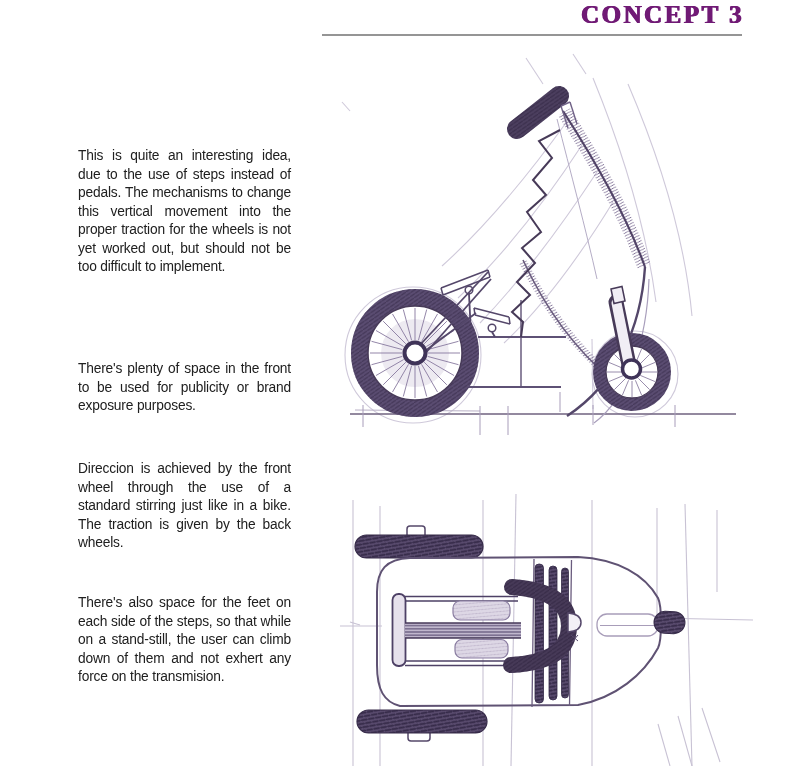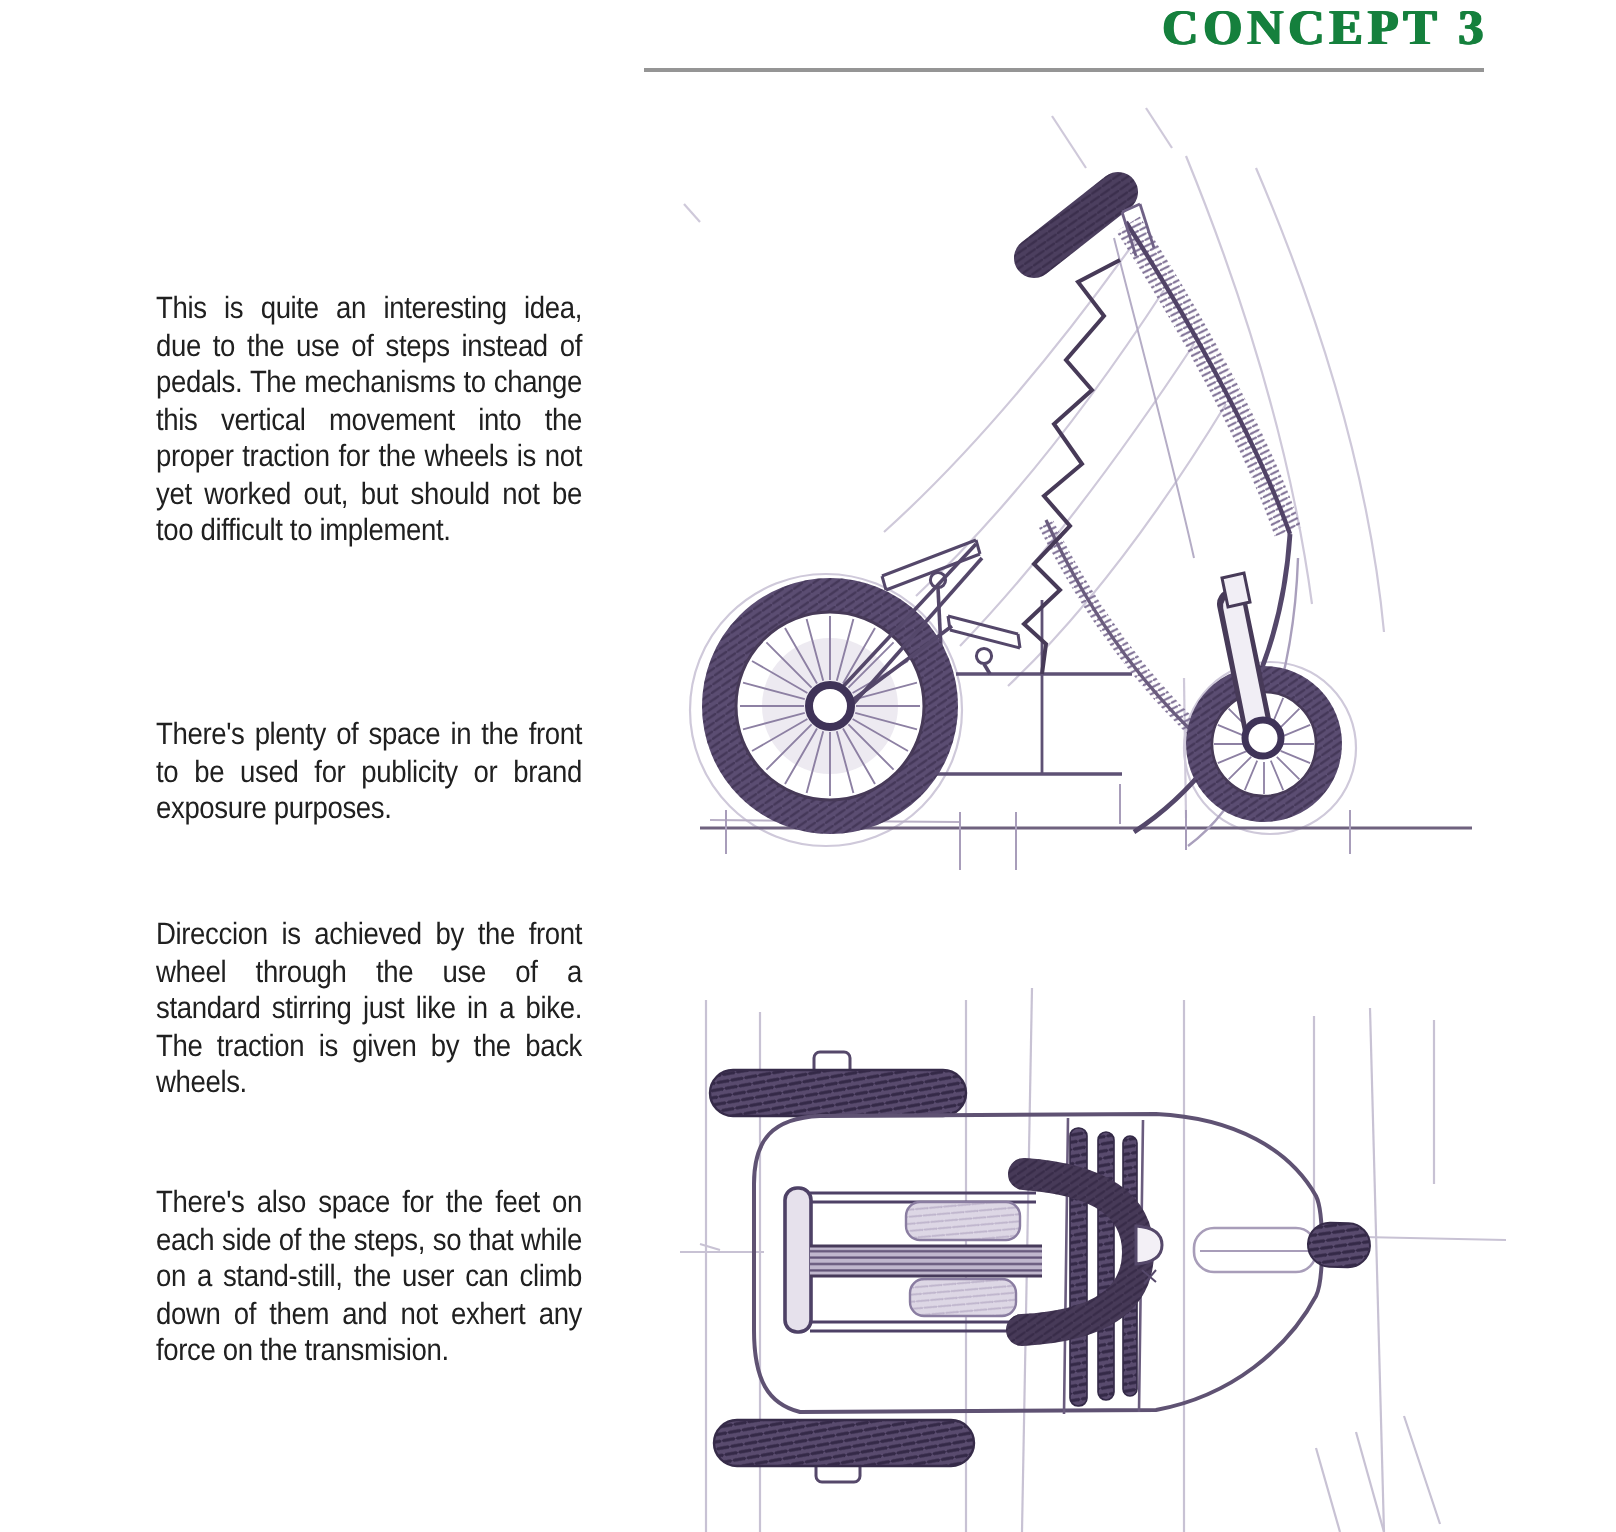--- a/index.html
+++ b/index.html
@@ -1,20 +1,20 @@
 <!DOCTYPE html>
 <html><head>
 <meta charset="utf-8">
 <style>
   html,body{margin:0;padding:0;background:#ffffff;}
   .page{position:relative;width:808px;height:766px;background:#ffffff;overflow:hidden;
         font-family:"Liberation Sans",sans-serif;}
   .title{position:absolute;top:1px;right:64px;
          font-family:"Liberation Serif","DejaVu Serif",serif;font-weight:700;
-         font-size:25px;letter-spacing:2.5px;color:#15803d;
+         font-size:25px;letter-spacing:2.5px;color:#701a75;
          text-shadow:0.7px 0 currentColor,-0.4px 0 currentColor;}
   .rule{position:absolute;left:322px;top:34px;width:420px;height:2px;background:#959595;}
   .para{position:absolute;left:78px;width:238px;
         font-size:15.4px;line-height:18.5px;color:#202020;
         text-align:justify;letter-spacing:-0.2px;
         transform:scaleX(0.895);transform-origin:0 0;}
   .p1{top:131px;}
   .p2{top:344px;}
   .p3{top:444px;}
   .p4{top:578px;}

